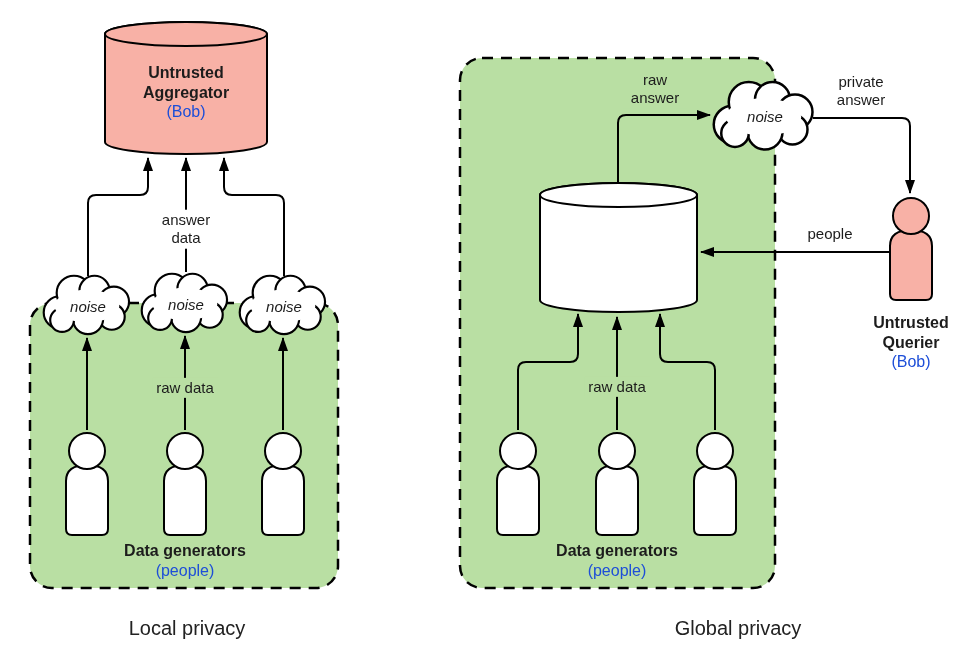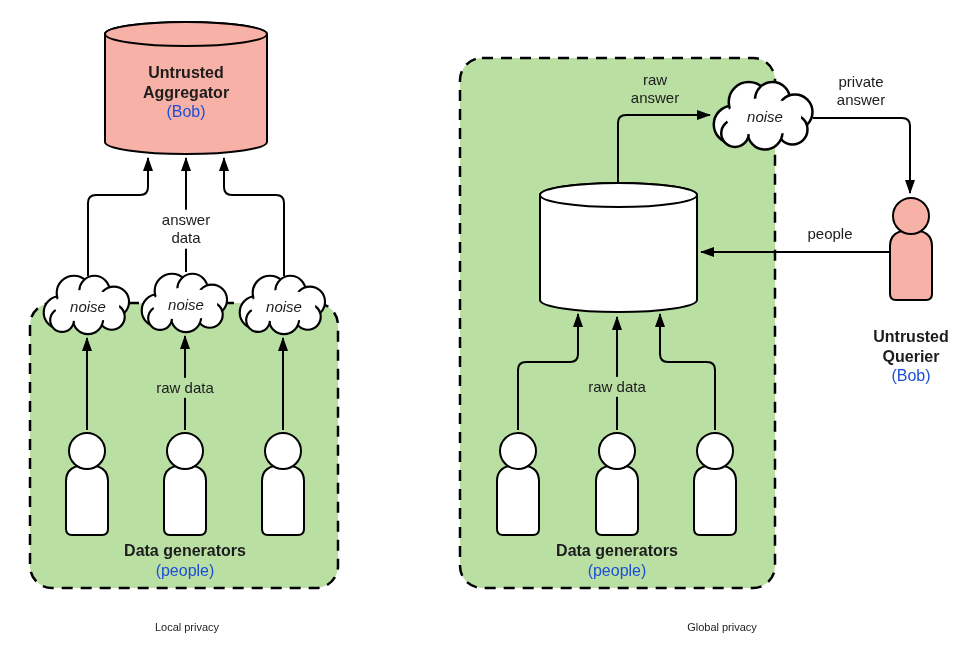--- a/index.html
+++ b/index.html
@@ -19,21 +19,21 @@
   
   .lbl{
     position:absolute;transform:translate(-50%,-50%);text-align:center;
     font-size:15px;line-height:1.22;color:var(--text,#1c1c1c);white-space:normal;
   }
   .node-title{font-size:16px;font-weight:bold;}
   .node-sub{font-size:16px;font-weight:normal;color:#1d4ed8;}
   .it{font-style:italic;}
   .bg-green{background:var(--box-green,#b9dfa3);padding:1px 4px;}
   .bg-white{background:#ffffff;padding:1px 4px;}
-  .caption{font-size:11px;color:#222;}
+  .caption{font-size:20px;color:#222;}
   .nowrap{white-space:nowrap;}
 </style>
 </head>
 <body>
 
 <div class="stage">
 
   <svg width="978" height="650" viewBox="0 0 978 650">
     <defs>
       <marker id="arr" markerWidth="8" markerHeight="6" refX="6.5" refY="2.5" orient="auto" markerUnits="strokeWidth">
@@ -114,27 +114,27 @@
 
   <div class="lbl caption nowrap" style="left:187px;top:628px;">Local privacy</div>
 
   <div class="lbl bg-green" style="left:655px;top:89px;width:56px;">raw answer</div>
   <div class="lbl it" style="left:765px;top:117px;">noise</div>
   <div class="lbl bg-white" style="left:861px;top:91px;width:52px;">private answer</div>
 
 
   <div class="lbl bg-white nowrap" style="left:830px;top:234px;">people</div>
 
-  <div class="lbl" style="left:911px;top:356px;width:110px;">
+  <div class="lbl" style="left:911px;top:342px;width:110px;">
     <div class="node-title">Untrusted Querier</div>
     <div class="node-sub">(Bob)</div>
   </div>
 
   <div class="lbl bg-green nowrap" style="left:617px;top:387px;">raw data</div>
 
   <div class="lbl" style="left:617px;top:561px;width:160px;">
     <div class="node-title">Data generators</div>
     <div class="node-sub">(people)</div>
   </div>
 
-  <div class="lbl caption nowrap" style="left:722px;top:628px;">Global privacy</div>
+  <div class="lbl caption nowrap" style="left:738px;top:628px;">Global privacy</div>
 
 </div>
 
 </body></html>

